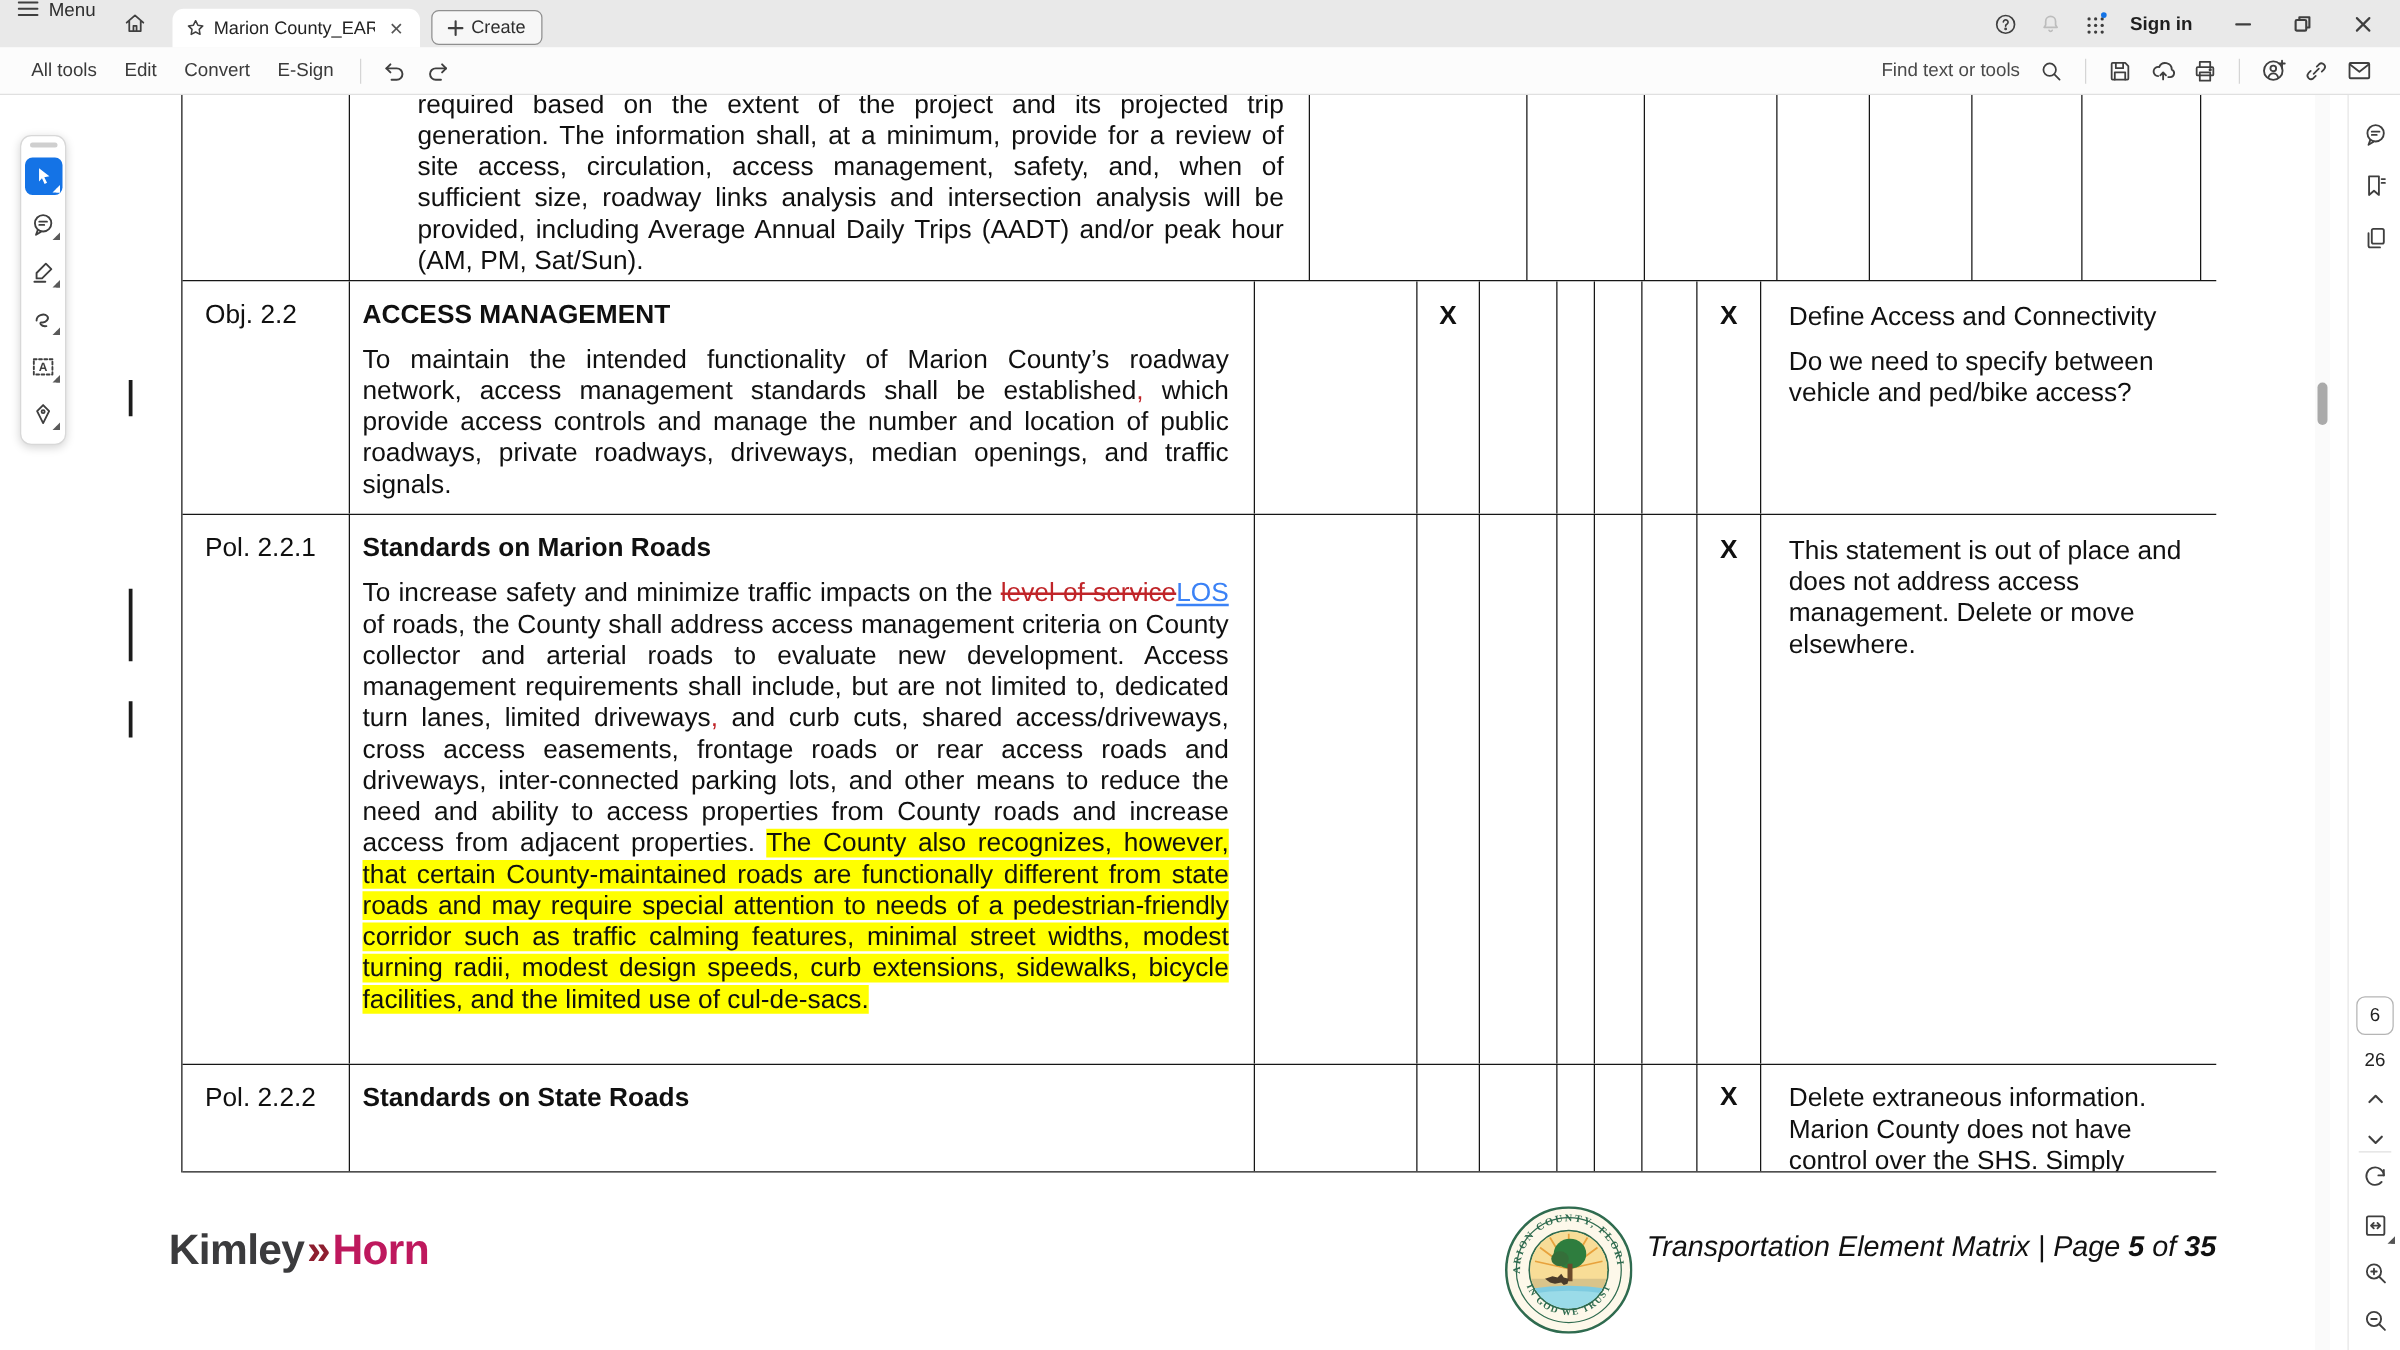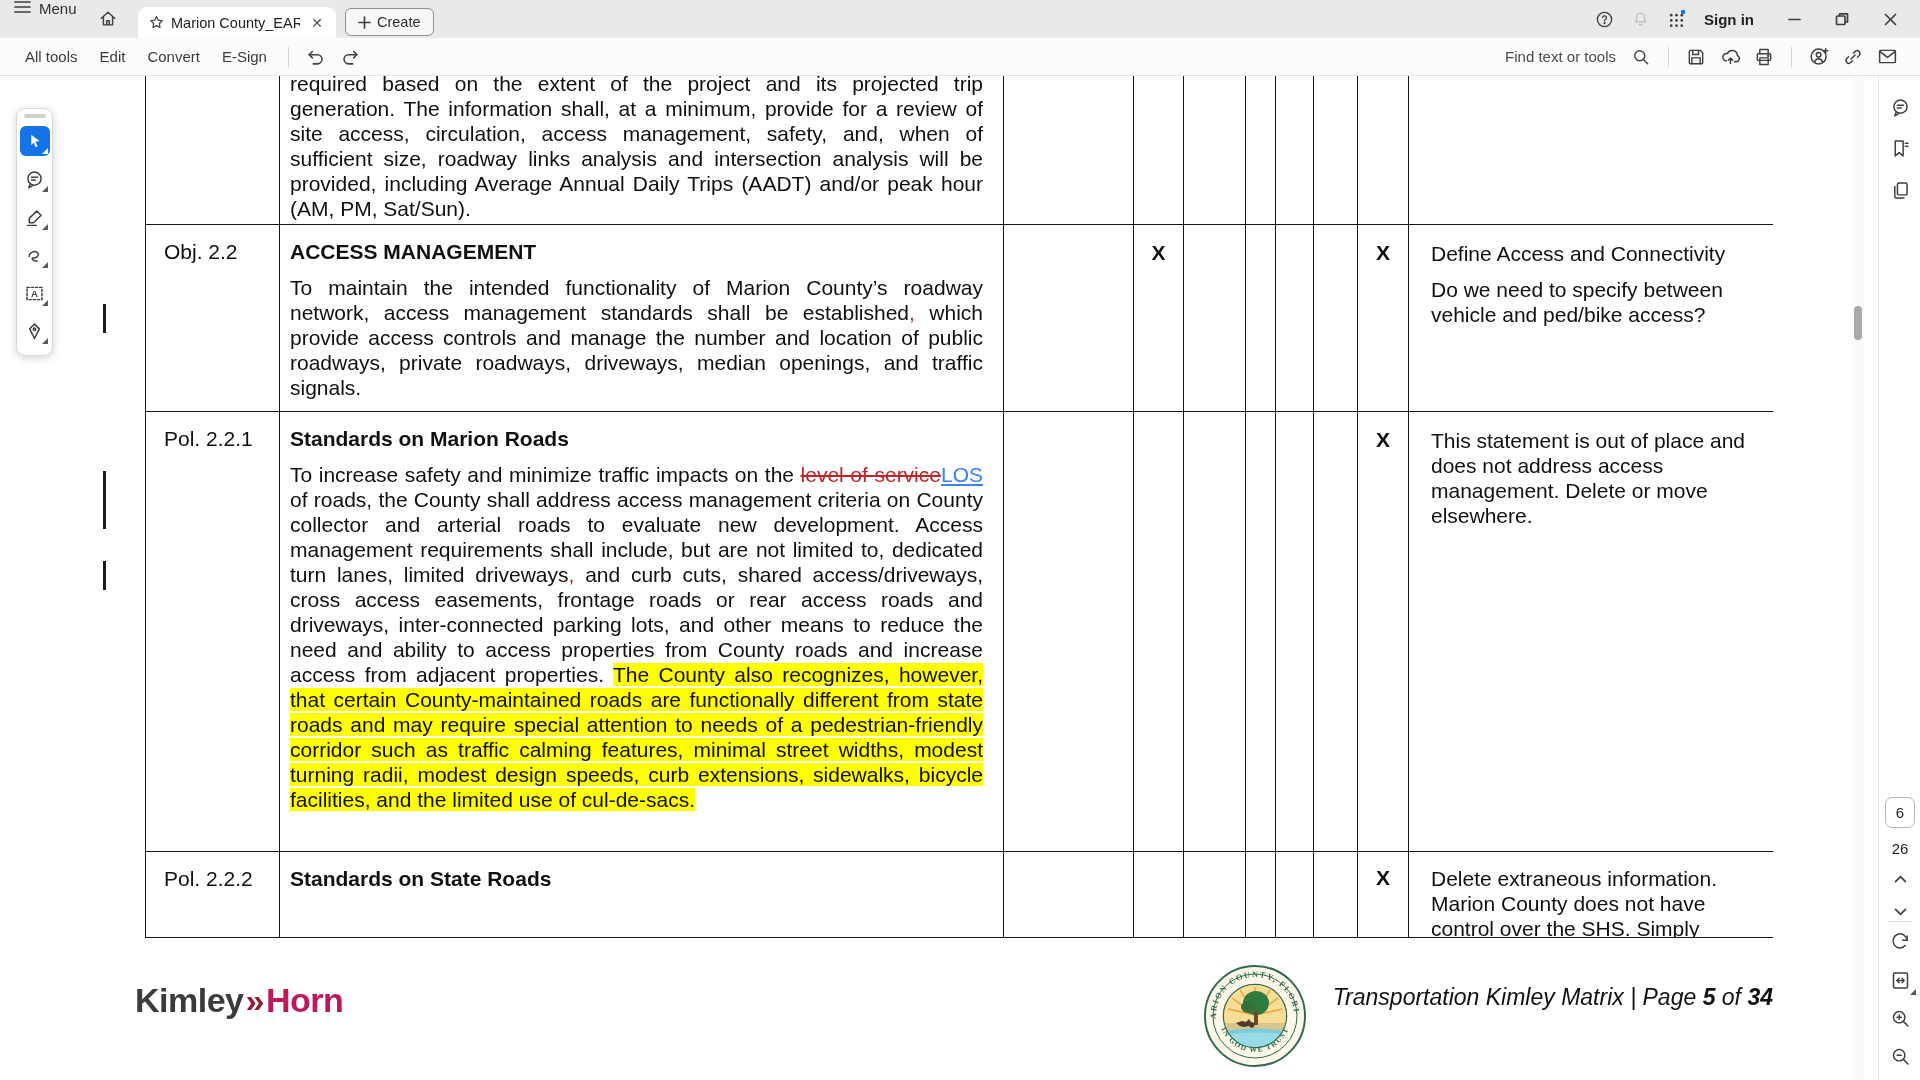--- a/index.html
+++ b/index.html
@@ -78,21 +78,21 @@
   .trow { display:flex; border-bottom:1.6px solid #161616; overflow:hidden; }
   .cell { border-right:1.6px solid #161616; flex:none; }
   .c-id   { width:134px; padding:14px 0 0 18px; }
   .c-text { width:724px; padding:14px 20px 0 10px; text-align:justify; }
   .c-a { width:130px; } .c-b { width:50px; } .c-c { width:62px; } .c-d { width:30px; }
   .c-e { width:38px; } .c-f { width:44px; } .c-g { width:51px; }
   .c-com  { width:365px; padding:16px 18px 0 22px; }
   .xmark { text-align:center; font-weight:700; padding-top:15px; }
   .c-text h2 { font-size:21px; line-height:25px; font-weight:700; margin:0 0 11px 0; text-align:left; }
   .c-com p + p { margin-top:11px; }
-  .r1 { height:209px; } .r1 .c-text { padding-top:55px; }
+  .r1 { height:209px;gap:44px; } .r1 .c-text { padding-top:55px; }
   .r2 { height:187px; }
   .r3 { height:440px; }
   .r4 { height:86px; } .r4 .c-text, .r4 .c-id { padding-top:14px; } .r4 .xmark { padding-top:13px; } .r4 .c-com { padding-top:14px; }
 
   .red   { color:#c02428; }
   .strike{ color:#c02428; text-decoration:line-through; }
   .redul { color:#3b82f6; text-decoration:underline; }
   .hl    { background:#ffff00; }
 
   
@@ -367,21 +367,21 @@
         <text font-size="8.2" font-family="Liberation Serif, serif" fill="#2f6b4f" letter-spacing="1.5" font-weight="700">
           <textPath href="#arcTop" startOffset="50%" text-anchor="middle">MARION COUNTY, FLORIDA</textPath>
         </text>
         <text font-size="7.6" font-family="Liberation Serif, serif" fill="#2f6b4f" letter-spacing="1.2" font-weight="700">
           <textPath href="#arcBot" startOffset="50%" text-anchor="middle">IN GOD WE TRUST</textPath>
         </text>
       </svg>
     </div>
 
     <div class="caption">
-      <span>Transportation Kimley Matrix | Page </span><b>5</b><span> of </span><b>34</b>
+      <span>Transportation Element Matrix | Page </span><b>5</b><span> of </span><b>35</b>
     </div>
 
     <div class="lefttools">
       <div class="handle"></div>
       <div class="tool active">
         <svg width="18" height="18" viewBox="0 0 24 24">
             <path d="M7 3.5L18 12l-5.4 1L15.5 19l-2.6 1.2-2.8-6L7 17.5z" fill="#fff"></path>
           </svg>
       </div>
       <div class="tool">

